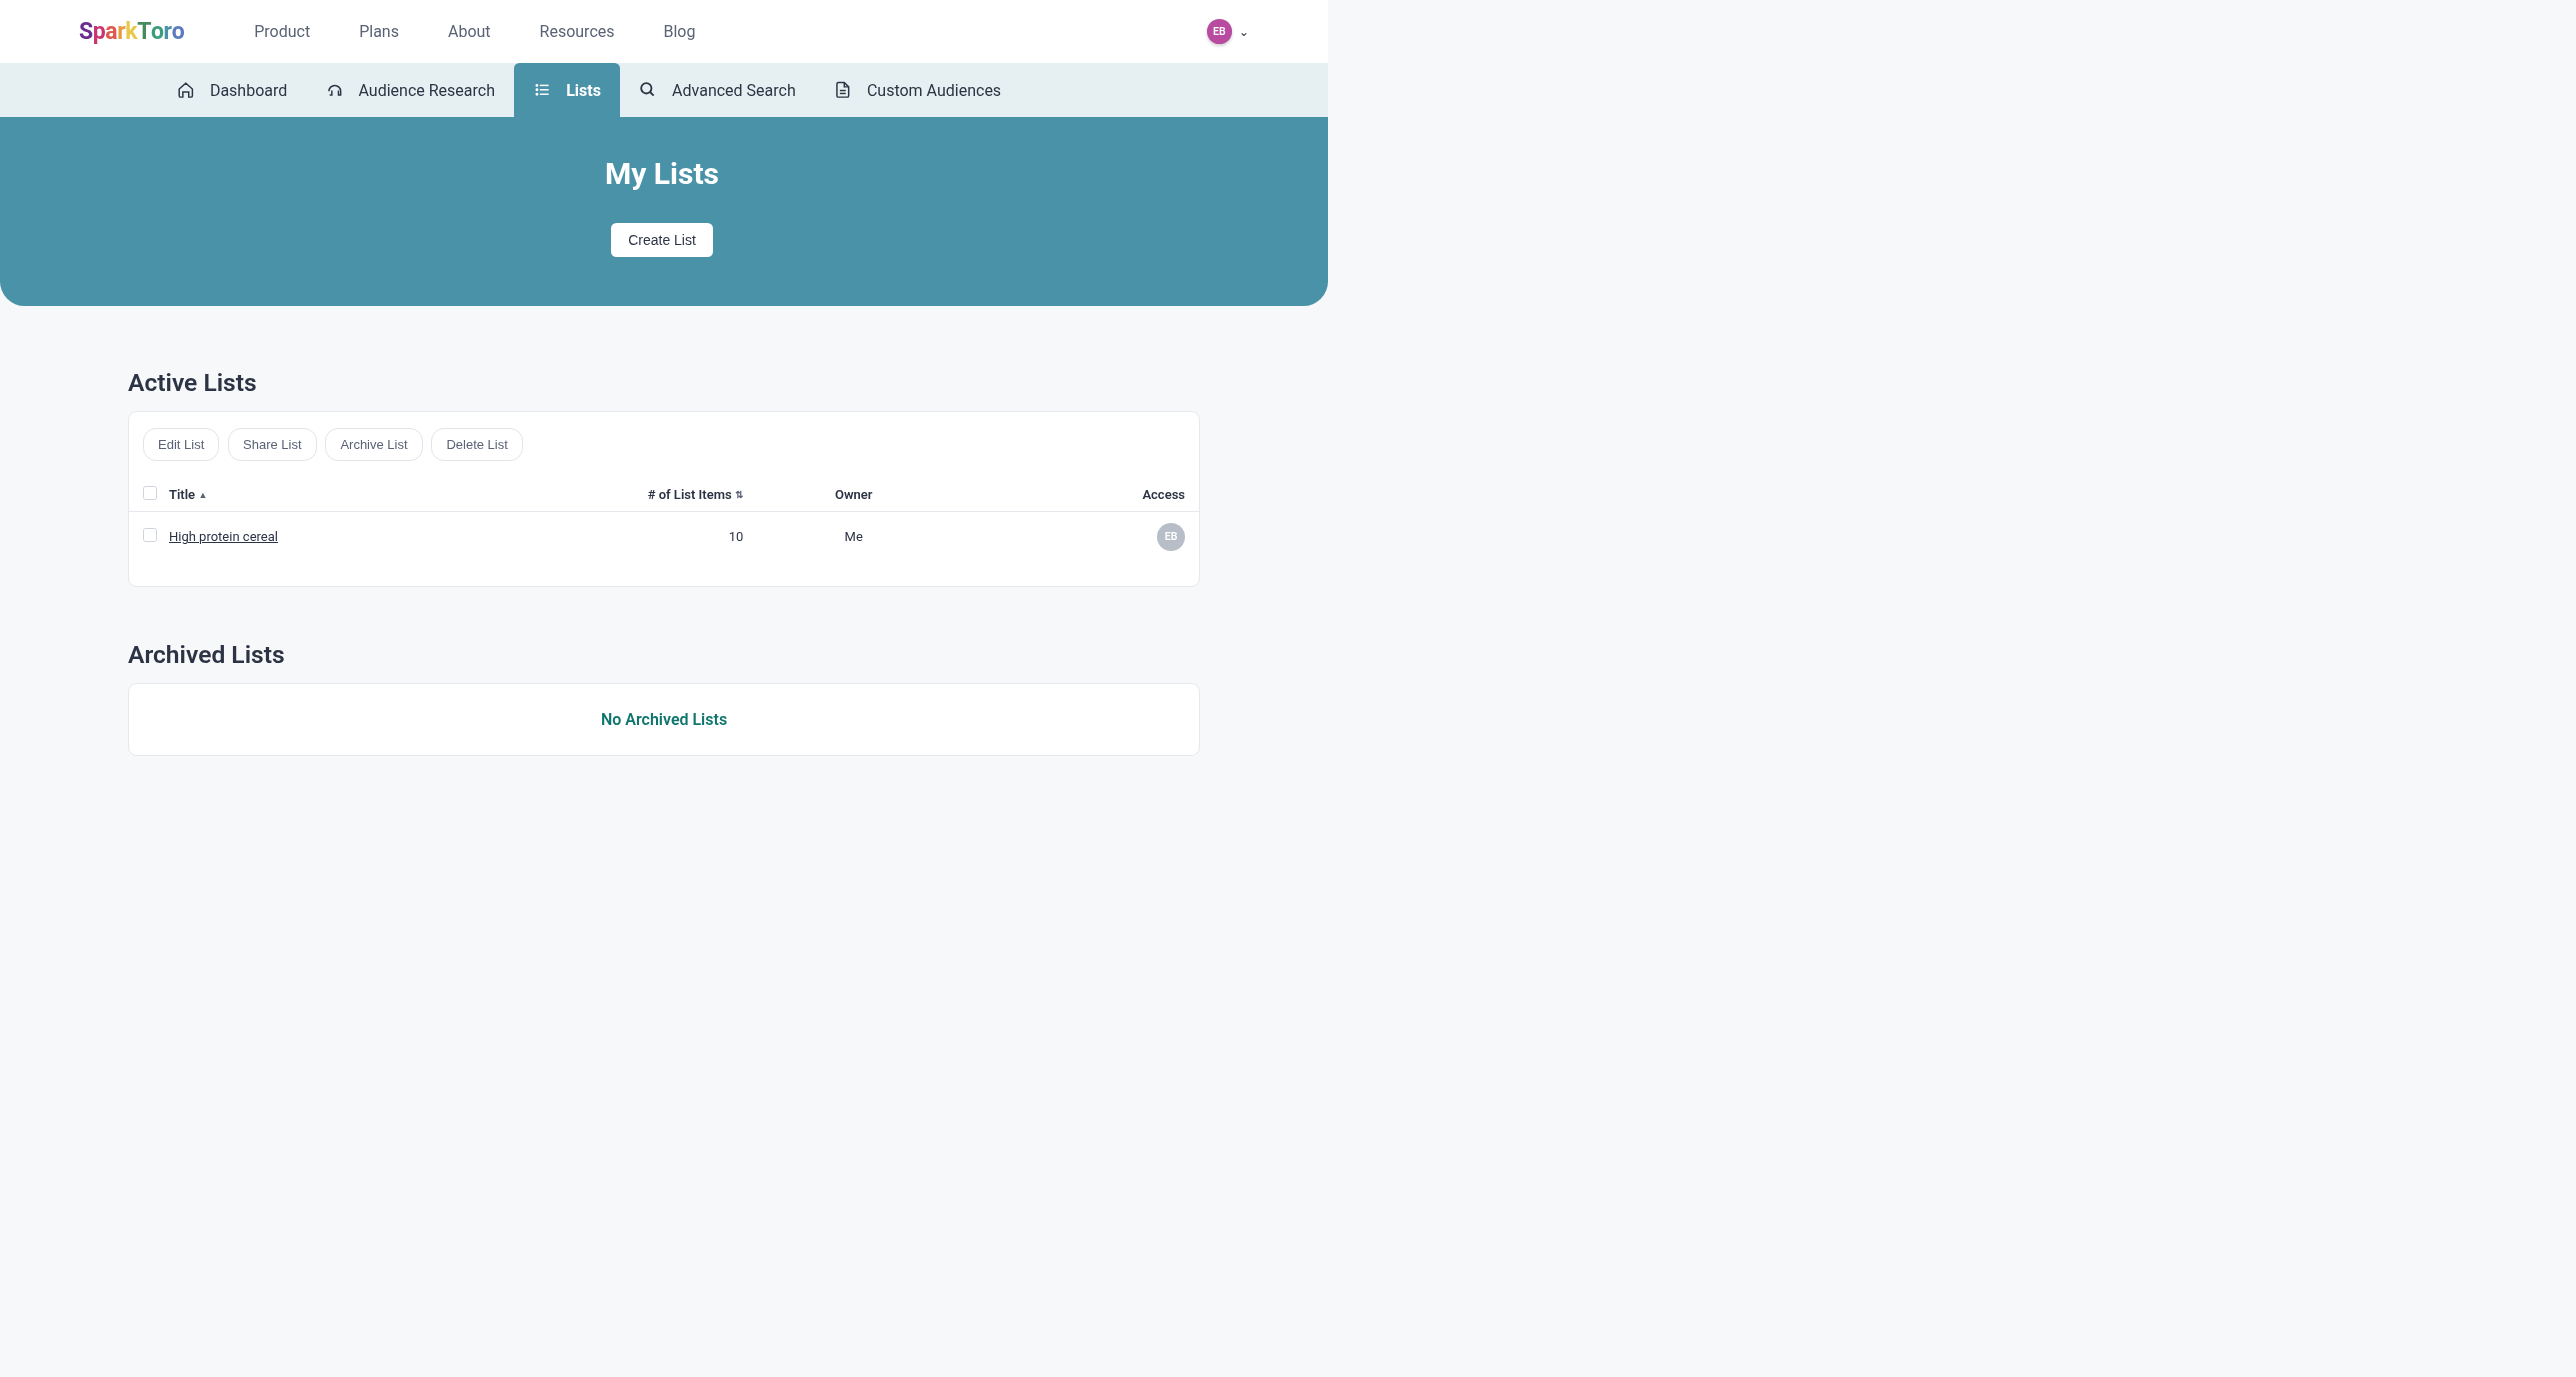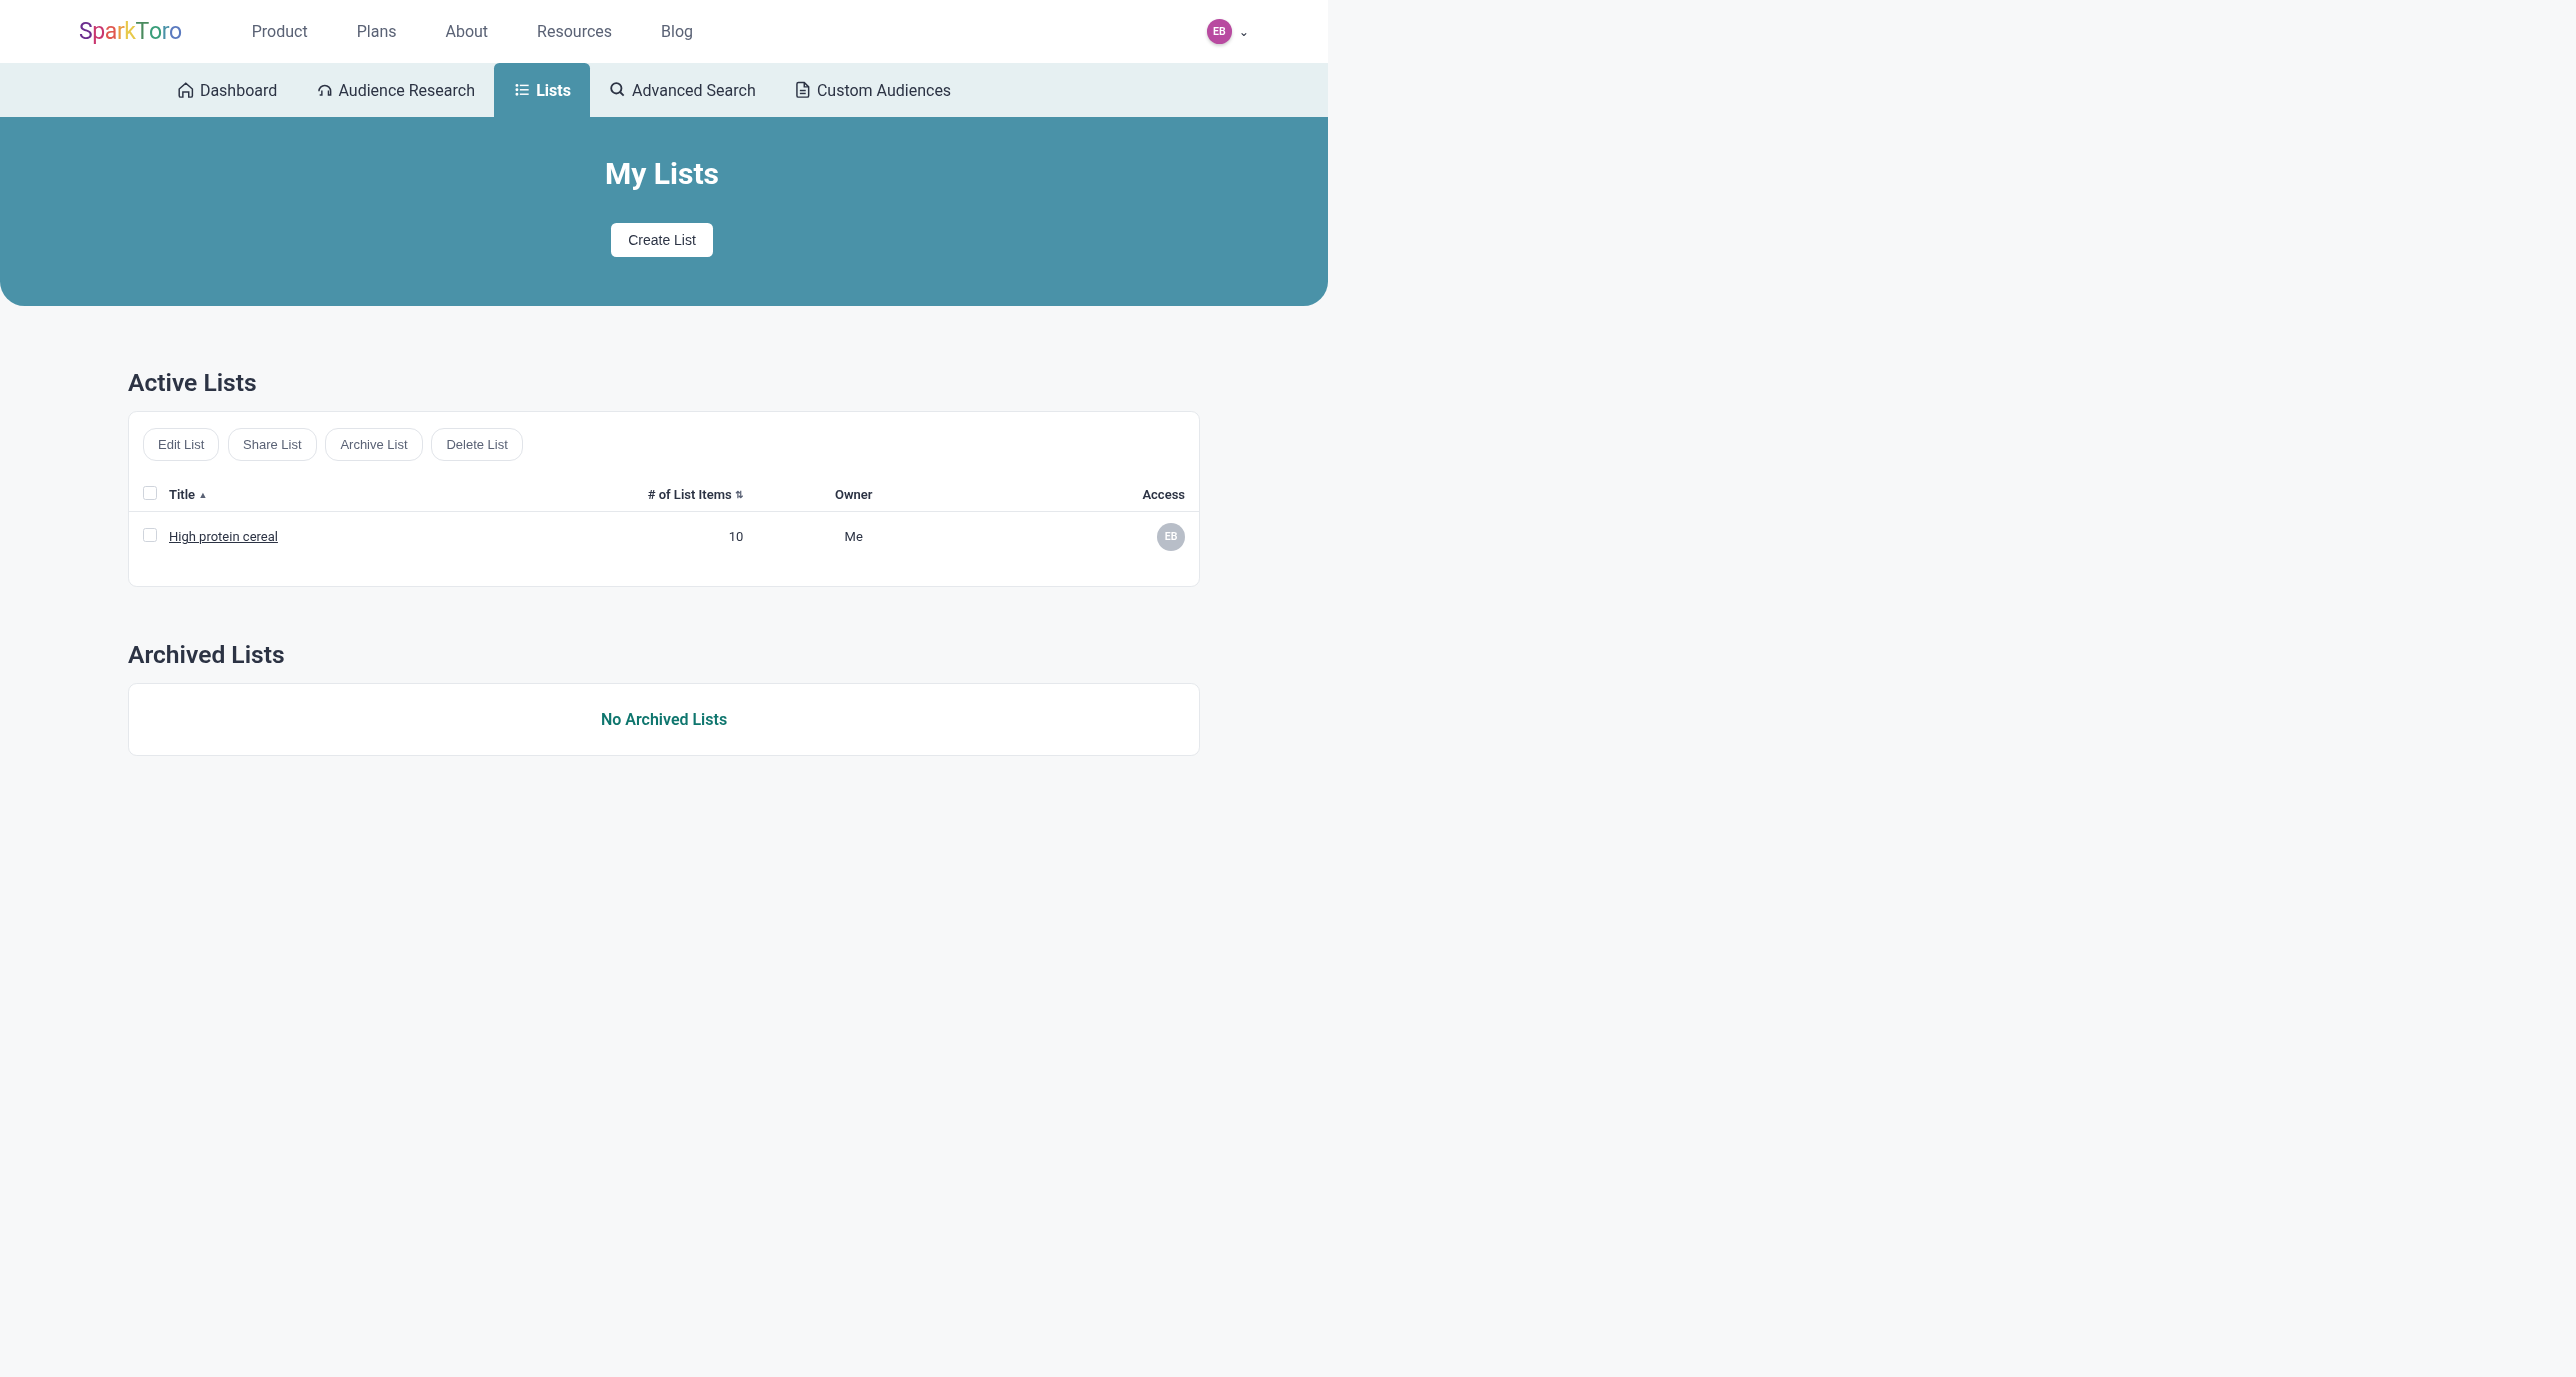--- a/index.html
+++ b/index.html
@@ -11,21 +11,21 @@
 }
 .topbar {
   background: #fff;
   height: 63px;
   display: flex;
   align-items: center;
   padding: 0 79px;
 }
 .logo {
   font-size: 23px;
-  font-weight: 400;
+  font-weight: 700;
   letter-spacing: -0.4px;
   margin-right: 70px;
 }
 .logo span { display: inline-block; }
 .nav {
   display: flex;
   gap: 49px;
 }
 .nav-item {
   color: #5a6275;
@@ -53,21 +53,21 @@
 }
 .chevron-down { font-size: 12.3px; color: #2c3344; }
 .subnav {
   background: #e6f0f2;
   display: flex;
   padding-left: 158px;
 }
 .subnav-item {
   display: flex;
   align-items: center;
-  gap: 5px;
+  gap: 15px;
   padding: 17.6px 19.3px;
   font-size: 16px;
   color: #2c3344;
   cursor: pointer;
 }
 .subnav-item.active {
   background: #4a92a8;
   color: #fff;
   font-weight: 700;
   border-top-left-radius: 5.3px;

